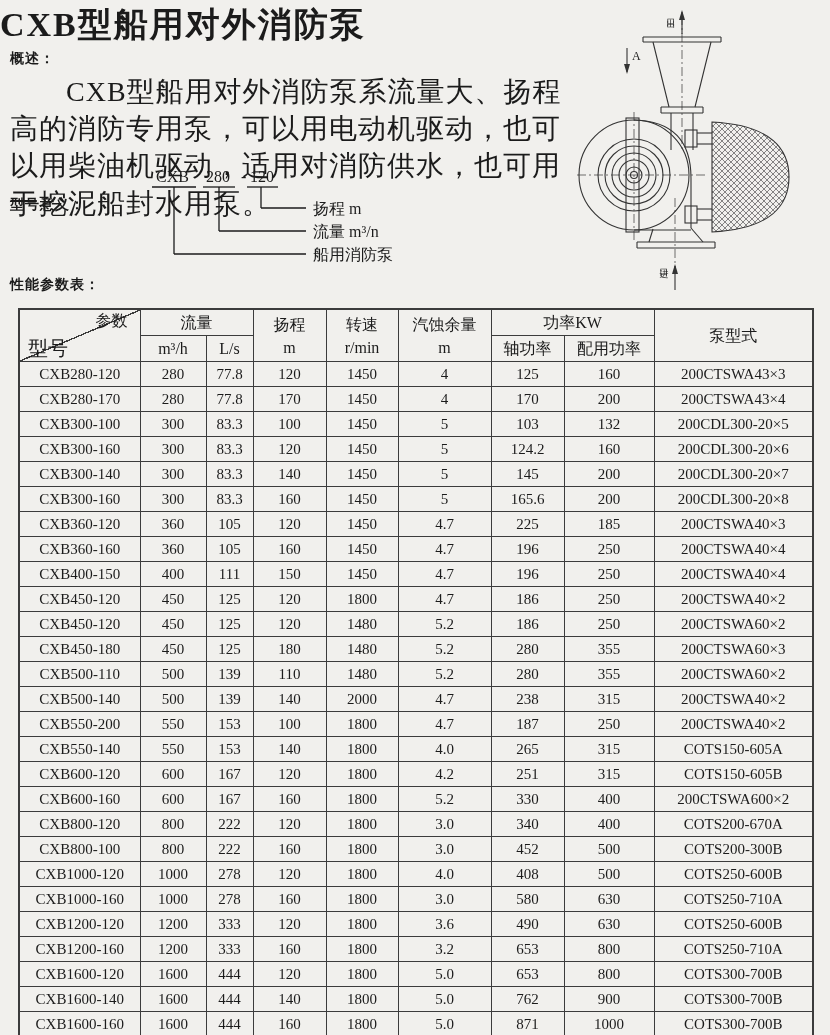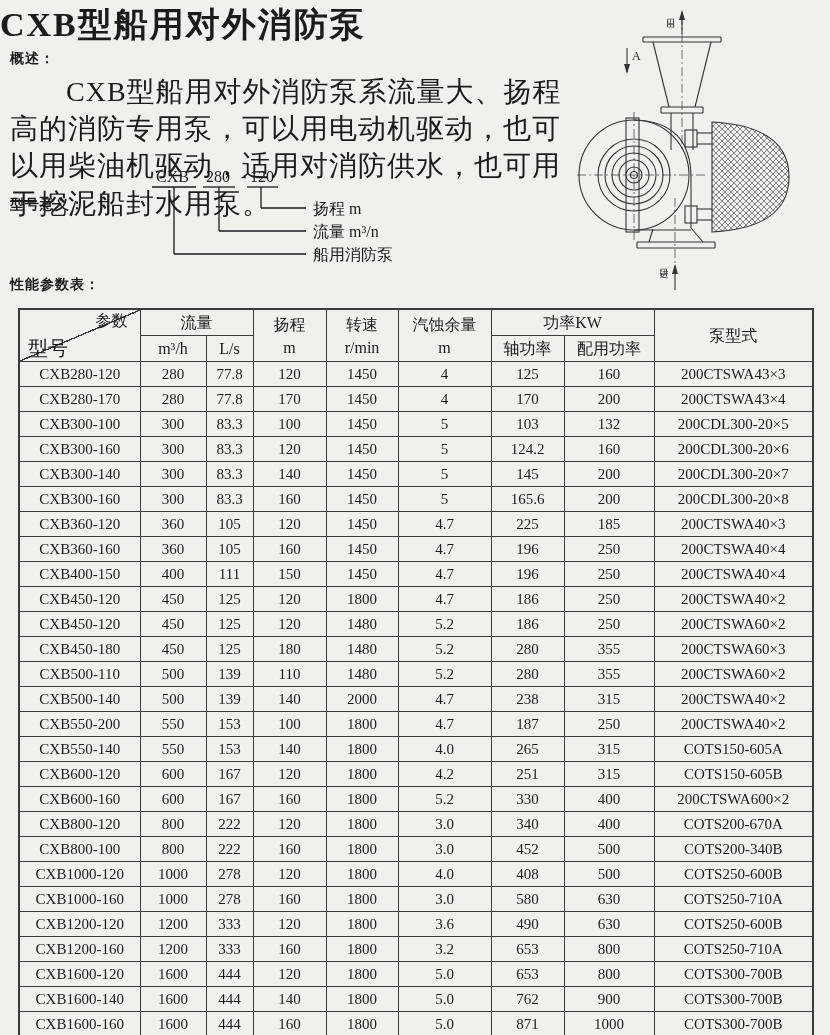--- a/index.html
+++ b/index.html
@@ -414,21 +414,21 @@
         </tr>
         <tr>
           <td>CXB800-100</td>
           <td>800</td>
           <td>222</td>
           <td>160</td>
           <td>1800</td>
           <td>3.0</td>
           <td>452</td>
           <td>500</td>
-          <td>COTS200-340B</td>
+          <td>COTS200-300B</td>
         </tr>
         <tr>
           <td>CXB1000-120</td>
           <td>1000</td>
           <td>278</td>
           <td>120</td>
           <td>1800</td>
           <td>4.0</td>
           <td>408</td>
           <td>500</td>

